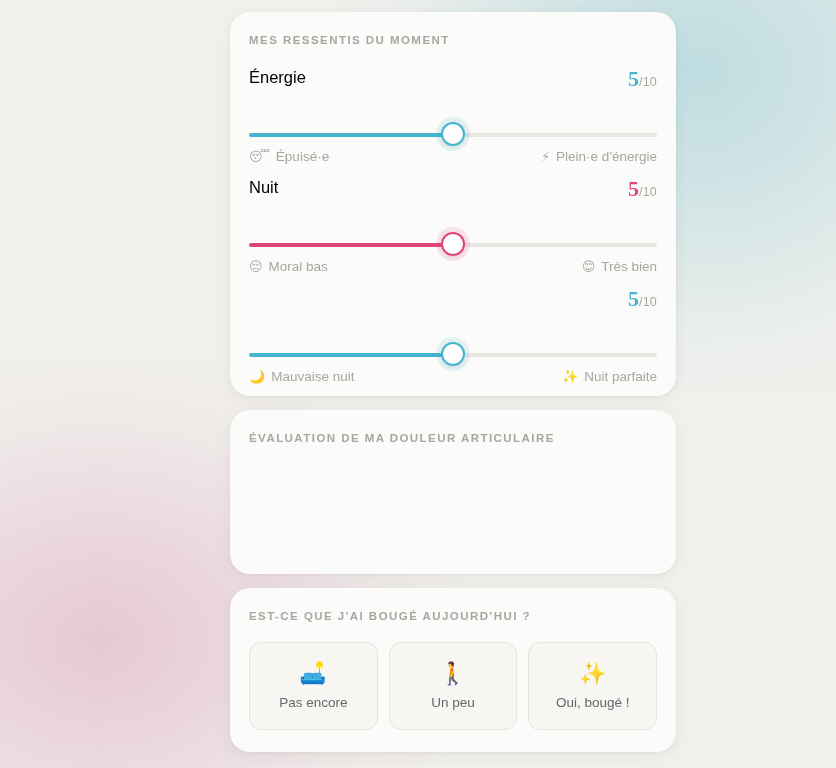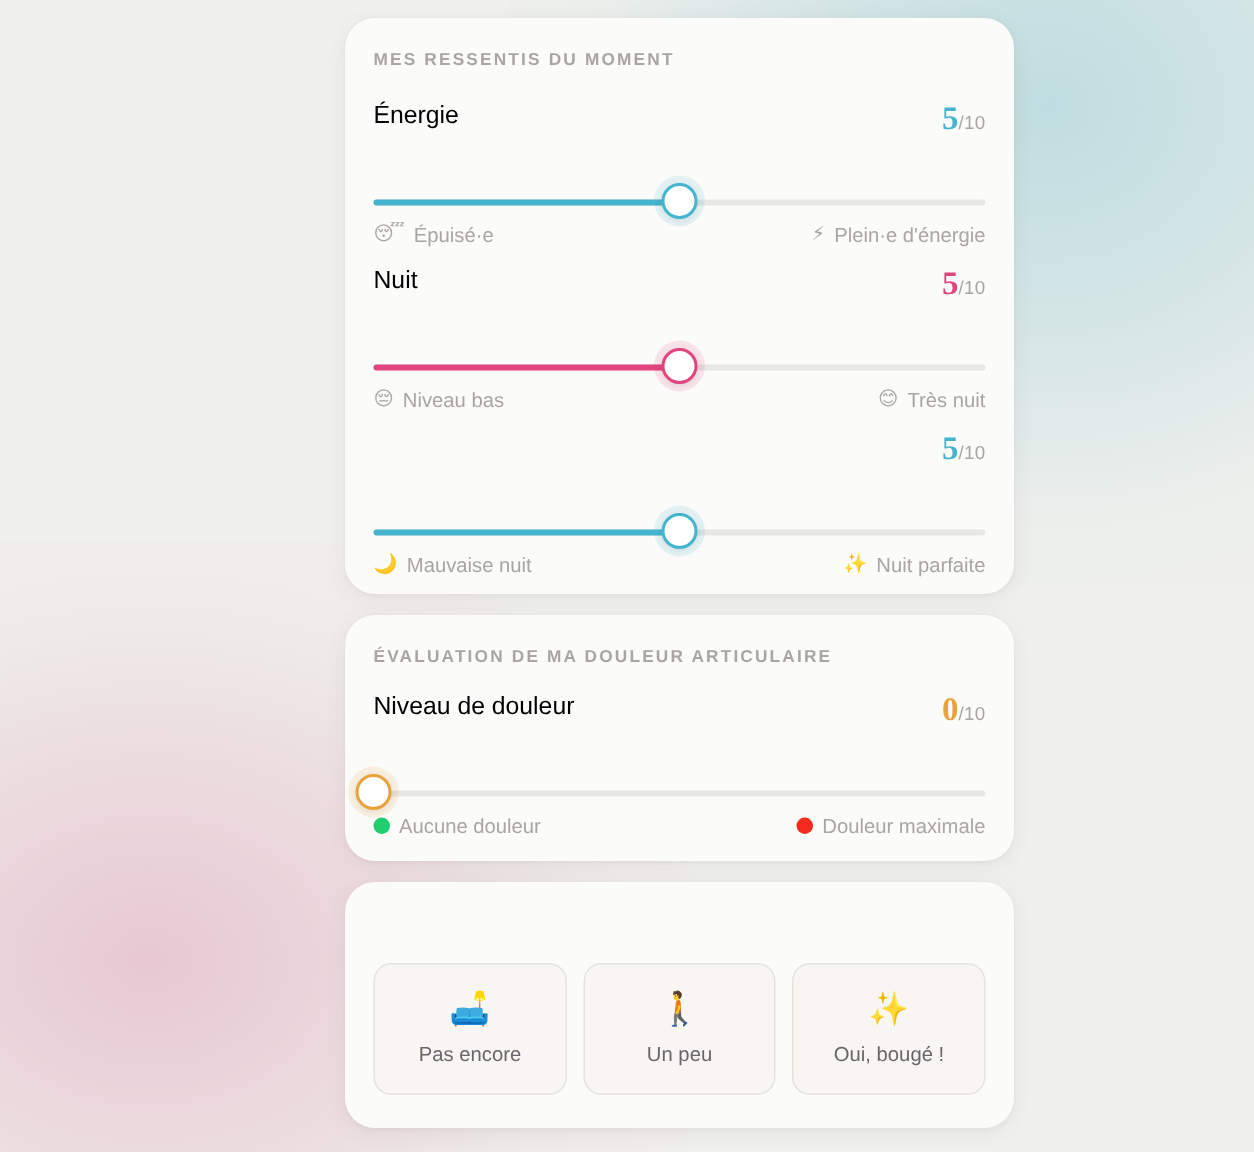--- a/index.html
+++ b/index.html
@@ -254,25 +254,25 @@
         </div>
       </div>
       <div class="track-wrap">
         <div class="track"></div>
         <div class="track-fill" style="width: 204px; background: rgb(224, 69, 127);"></div>
         <div class="thumb" style="left: 204px; border-color: rgb(224, 69, 127); box-shadow: rgba(224, 69, 127, 0.13) 0px 0px 0px 5px, rgba(0, 0, 0, 0.1) 0px 1px 4px;"></div>
       </div>
       <div class="endpoints">
         <div class="endpoint left">
           <span class="emo">😔</span>
-          <span>Niveau bas</span>
+          <span>Moral bas</span>
         </div>
         <div class="endpoint right">
           <span class="emo">😊</span>
-          <span>Très nuit</span>
+          <span>Très bien</span>
         </div>
       </div>
     </div>
 
     <div class="slider-block" id="block-sleep">
       <div class="slider-head">
         <div class="slider-score">
           <span class="score-num" style="color: rgb(69, 180, 206);">5</span><span class="score-max">/10</span>
         </div>
       </div>
@@ -290,46 +290,24 @@
           <span class="emo">✨</span>
           <span>Nuit parfaite</span>
         </div>
       </div>
     </div>
   </section>
 
   <section class="card" id="card-pain">
     <div class="card-title">ÉVALUATION DE MA DOULEUR ARTICULAIRE</div>
 
-    <div class="slider-block" id="block-pain">
-      <div class="slider-head">
-        <div class="slider-label">Niveau de douleur</div>
-        <div class="slider-score">
-          <span class="score-num" style="color: rgb(232, 163, 61);">0</span><span class="score-max">/10</span>
-        </div>
-      </div>
-      <div class="track-wrap">
-        <div class="track"></div>
-
-        <div class="thumb" style="left: 0px; border-color: rgb(232, 163, 61); box-shadow: rgba(232, 163, 61, 0.13) 0px 0px 0px 5px, rgba(0, 0, 0, 0.1) 0px 1px 4px;"></div>
-      </div>
-      <div class="endpoints">
-        <div class="endpoint left">
-          <span class="dot" style="background: rgb(31, 206, 109);"></span>
-          <span>Aucune douleur</span>
-        </div>
-        <div class="endpoint right">
-          <span class="dot" style="background: rgb(245, 43, 30);"></span>
-          <span>Douleur maximale</span>
-        </div>
-      </div>
-    </div>
   </section>
 
   <section class="card" id="card-movement">
+    <div class="card-title">EST-CE QUE J'AI BOUGÉ AUJOURD'HUI ?</div>
 
     <div class="choice-row">
       <button class="choice">
         <span class="choice-emoji">🛋️</span>
         <span class="choice-label">Pas encore</span>
       </button>
       <button class="choice">
         <span class="choice-emoji">🚶</span>
         <span class="choice-label">Un peu</span>
       </button>

